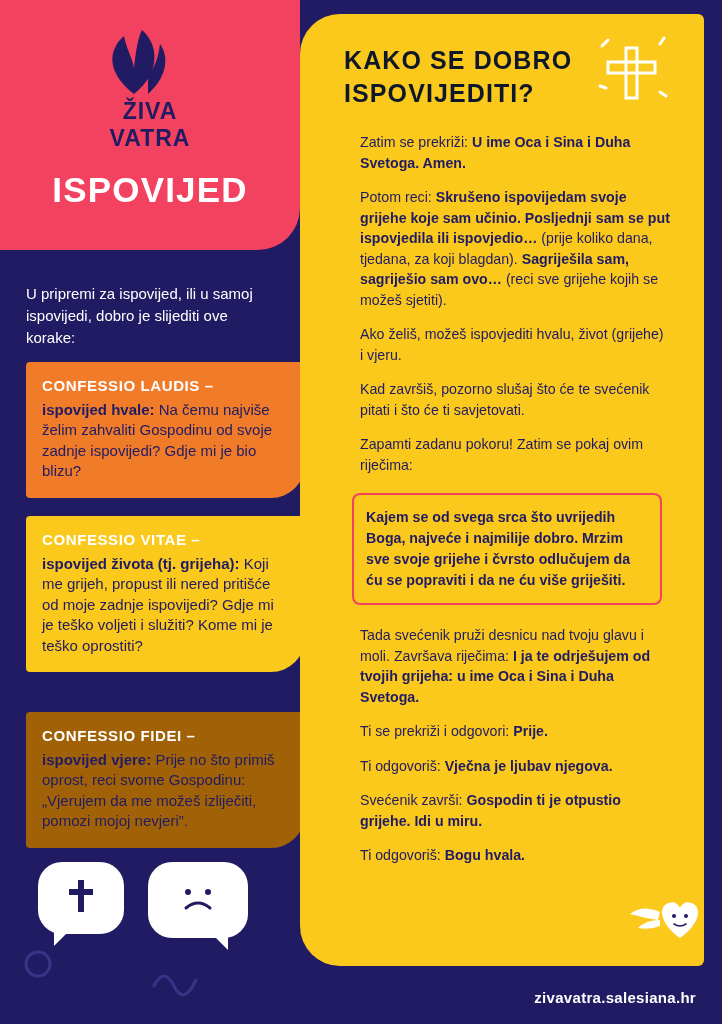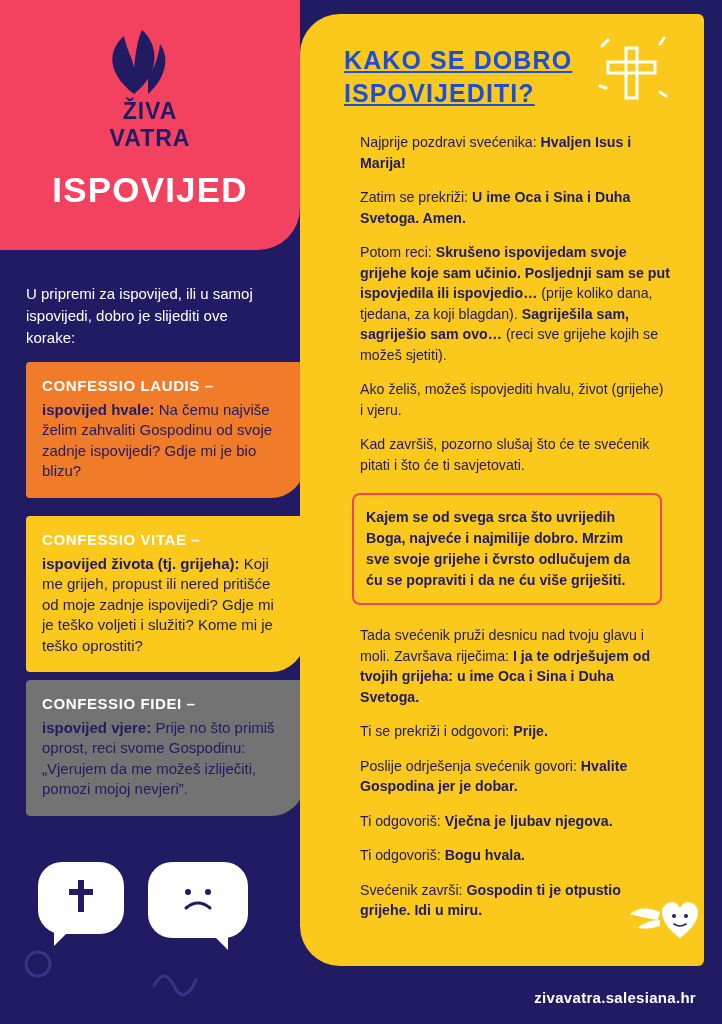--- a/index.html
+++ b/index.html
@@ -98,21 +98,21 @@
     display: block;
     font-weight: bold;
     letter-spacing: 0.6px;
     margin-bottom: 3px;
   }
   .card .card-sub { font-weight: bold; }
   .card-1 { top: 362px; background: #f07c2a; }
   .card-1 .card-head { color: #ffffff; }
   .card-2 { top: 516px; background: #fbc91c; }
   .card-2 .card-head { color: #ffffff; }
-  .card-3 { top: 680px; background: #737373; }
+  .card-3 { top: 712px; background: #a16207; }
   .card-3 .card-head { color: #ffffff; }
 
   
   .bubble {
     position: absolute;
     background: #ffffff;
     border-radius: 24px;
   }
   .bubble-1 { left: 38px; top: 862px; width: 86px; height: 72px; }
   .bubble-1:after {
@@ -149,26 +149,25 @@
     background: #fbc91c;
     border-radius: 6px;
     border-top-left-radius: 40px;
     border-bottom-left-radius: 40px;
   }
   .right-title {
     position: absolute;
     left: 44px;
     top: 30px;
     width: 240px;
-    color: #1d4ed8;
+    color: #0f172a;
     font-weight: bold;
     font-size: 25px;
     line-height: 33px;
     letter-spacing: 1.1px;
-    text-decoration: underline;
   }
   .cross-doodle {
     position: absolute;
     right: 36px;
     top: 20px;
     width: 70px;
     height: 74px;
   }
   .steps {
     position: absolute;
@@ -280,34 +279,33 @@
     <svg class="cross-doodle" viewBox="0 0 70 74">
       <rect x="28" y="14" width="11" height="50" fill="none" stroke="#ffffff" stroke-width="3"></rect>
       <rect x="10" y="28" width="47" height="11" fill="none" stroke="#ffffff" stroke-width="3"></rect>
       <path d="M4 12 L10 6" stroke="#ffffff" stroke-width="3" stroke-linecap="round"></path>
       <path d="M62 10 L66 4" stroke="#ffffff" stroke-width="3" stroke-linecap="round"></path>
       <path d="M2 52 L8 54" stroke="#ffffff" stroke-width="3" stroke-linecap="round"></path>
       <path d="M62 58 L68 62" stroke="#ffffff" stroke-width="3" stroke-linecap="round"></path>
     </svg>
 
     <div class="steps">
-      <div class="step"><span>Najprije pozdravi svećenika: </span><b>Hvaljen Isus i Marija!</b></div>
       <div class="step"><span>Zatim se prekriži: </span><b>U ime Oca i Sina i Duha Svetoga. Amen.</b></div>
       <div class="step"><span>Potom reci: </span><b>Skrušeno ispovijedam svoje grijehe koje sam učinio. Posljednji sam se put ispovjedila ili ispovjedio…</b><span> (prije koliko dana, tjedana, za koji blagdan). </span><b>Sagriješila sam, sagriješio sam ovo…</b><span> (reci sve grijehe kojih se možeš sjetiti).</span></div>
       <div class="step"><span>Ako želiš, možeš ispovjediti hvalu, život (grijehe) i vjeru.</span></div>
       <div class="step"><span>Kad završiš, pozorno slušaj što će te svećenik pitati i što će ti savjetovati.</span></div>
+      <div class="step"><span>Zapamti zadanu pokoru! Zatim se pokaj ovim riječima:</span></div>
 
       <div class="highlight-box">Kajem se od svega srca što uvrijedih Boga, najveće i najmilije dobro. Mrzim sve svoje grijehe i čvrsto odlučujem da ću se popraviti i da ne ću više griješiti.</div>
 
       <div class="step"><span>Tada svećenik pruži desnicu nad tvoju glavu i moli. Završava riječima: </span><b>I ja te odrješujem od tvojih grijeha: u ime Oca i Sina i Duha Svetoga.</b></div>
       <div class="step"><span>Ti se prekriži i odgovori: </span><b>Prije.</b></div>
-      <div class="step"><span>Poslije odrješenja svećenik govori: </span><b>Hvalite Gospodina jer je dobar.</b></div>
       <div class="step"><span>Ti odgovoriš: </span><b>Vječna je ljubav njegova.</b></div>
+      <div class="step"><span>Svećenik završi: </span><b>Gospodin ti je otpustio grijehe. Idi u miru.</b></div>
       <div class="step"><span>Ti odgovoriš: </span><b>Bogu hvala.</b></div>
-      <div class="step"><span>Svećenik završi: </span><b>Gospodin ti je otpustio grijehe. Idi u miru.</b></div>
     </div>
   </div>
 
   <svg class="heart-wings" viewBox="0 0 110 60">
     <path d="M72 18 C72 8 86 4 90 14 C94 4 108 8 108 18 C108 32 90 44 90 44 C90 44 72 32 72 18 Z" fill="#ffffff"></path>
     <circle cx="84" cy="22" r="2" fill="#211b63"></circle>
     <circle cx="96" cy="22" r="2" fill="#211b63"></circle>
     <path d="M84 30 Q90 34 96 30" stroke="#211b63" stroke-width="1.6" fill="none" stroke-linecap="round"></path>
     <path d="M70 18 Q52 10 40 20 Q54 24 68 26 Z" fill="#ffffff"></path>
     <path d="M70 26 Q56 26 48 34 Q60 36 70 32 Z" fill="#ffffff"></path>

